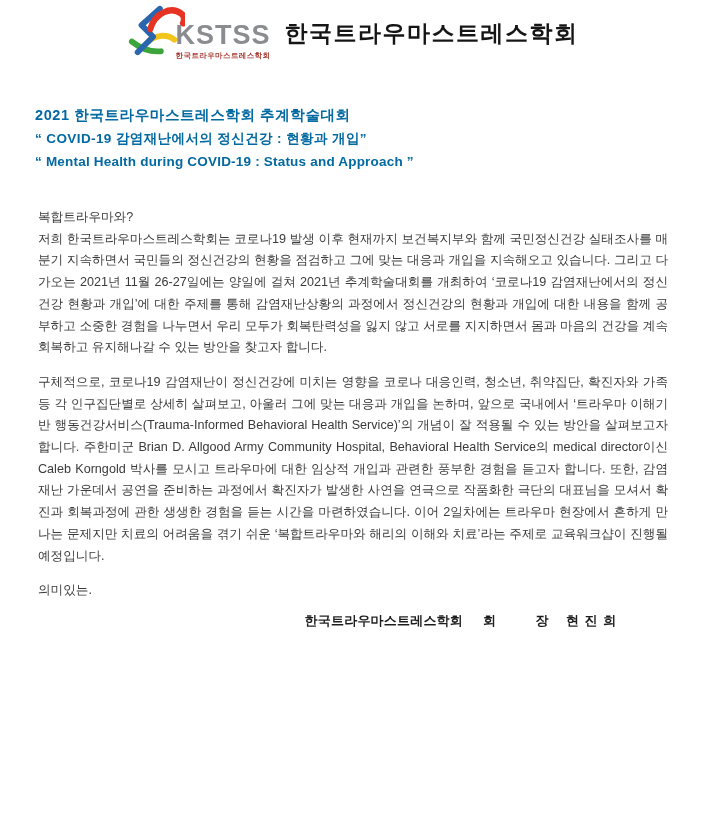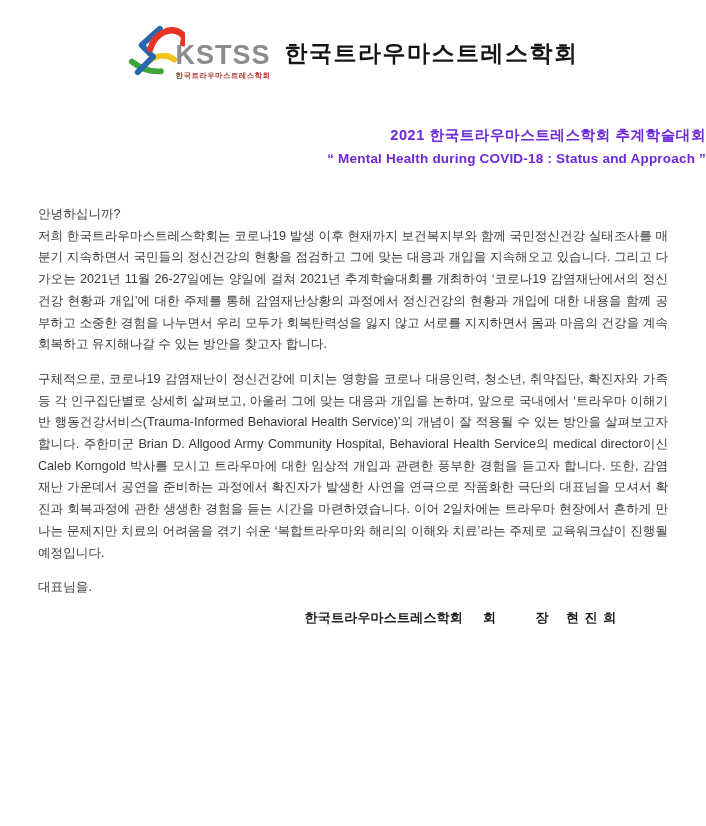--- a/index.html
+++ b/index.html
@@ -6,40 +6,40 @@
   body {
     width: 706px; height: 826px; overflow: hidden;
     font-family: "Liberation Sans", "DejaVu Sans", sans-serif;
     color: #3a3a3a;
     -webkit-font-smoothing: antialiased;
   }
   .page { width: 706px; height: 826px; position: relative; }
 
   
   .letterhead {
-    padding-top: 21px;
+    padding-top: 1px;
     display: flex; justify-content: center; align-items: flex-end;
   }
   .logo { display: flex; align-items: flex-end; }
   .logo-icon { display: block; margin-right: -10px; margin-bottom: 2px; }
   .logo-text { display: flex; flex-direction: column; align-items: center; }
   .logo-acronym {
     font-size: 27px; font-weight: bold; color: #8a8c8f; letter-spacing: 1px; line-height: 1;
   }
   .logo-sub {
     font-size: 7.5px; font-weight: bold; color: #a93b32; letter-spacing: 0.4px;
     margin-top: 2px; white-space: nowrap;
   }
   .org-name {
     font-size: 23px; font-weight: bold; color: #151515; letter-spacing: 1.5px;
     margin-left: 14px; margin-bottom: 12px; white-space: nowrap;
   }
 
   
-  .title-block { margin-top: 42px; text-align: right; color: #6d28d9; }
+  .title-block { margin-top: 42px; text-align: left; color: #0369a1; margin-left: 35px; }
   .title-line1 { font-size: 14.5px; font-weight: bold; letter-spacing: 0.6px; line-height: 24px; }
   .title-line2 { font-size: 13.5px; font-weight: bold; letter-spacing: 0.4px; line-height: 23px; }
   .title-line3 { font-size: 13.5px; font-weight: bold; letter-spacing: 0.2px; line-height: 23px; }
 
   
   .letter-body {
     margin: 34px 38px 0 38px; width: 630px;
     font-size: 12.6px; line-height: 21.7px; color: #3a3a3a;
     text-align: justify;
   }
@@ -80,28 +80,29 @@
       <div class="logo-text">
         <div class="logo-acronym">KSTSS</div>
         <div class="logo-sub">한국트라우마스트레스학회</div>
       </div>
     </div>
     <div class="org-name">한국트라우마스트레스학회</div>
   </header>
 
   <section class="title-block">
     <div class="title-line1">2021 한국트라우마스트레스학회 추계학술대회</div>
-    <div class="title-line3">“ Mental Health during COVID-18 : Status and Approach ”</div>
+    <div class="title-line2">“ COVID-19 감염재난에서의 정신건강 : 현황과 개입”</div>
+    <div class="title-line3">“ Mental Health during COVID-19 : Status and Approach ”</div>
   </section>
 
   <main class="letter-body">
-    <p class="greeting">안녕하십니까?</p>
+    <p class="greeting">복합트라우마와?</p>
     <p>저희 한국트라우마스트레스학회는 코로나19 발생 이후 현재까지 보건복지부와 함께 국민정신건강 실태조사를 매 분기 지속하면서 국민들의 정신건강의 현황을 점검하고 그에 맞는 대응과 개입을 지속해오고 있습니다. 그리고 다가오는 2021년 11월 26-27일에는 양일에 걸쳐 2021년 추계학술대회를 개최하여 ‘코로나19 감염재난에서의 정신건강 현황과 개입’에 대한 주제를 통해 감염재난상황의 과정에서 정신건강의 현황과 개입에 대한 내용을 함께 공부하고 소중한 경험을 나누면서 우리 모두가 회복탄력성을 잃지 않고 서로를 지지하면서 몸과 마음의 건강을 계속 회복하고 유지해나갈 수 있는 방안을 찾고자 합니다.</p>
     <p>구체적으로, 코로나19 감염재난이 정신건강에 미치는 영향을 코로나 대응인력, 청소년, 취약집단, 확진자와 가족 등 각 인구집단별로 상세히 살펴보고, 아울러 그에 맞는 대응과 개입을 논하며, 앞으로 국내에서 ‘트라우마 이해기반 행동건강서비스(Trauma-Informed Behavioral Health Service)’의 개념이 잘 적용될 수 있는 방안을 살펴보고자 합니다. 주한미군 Brian D. Allgood Army Community Hospital, Behavioral Health Service의 medical director이신 Caleb Korngold 박사를 모시고 트라우마에 대한 임상적 개입과 관련한 풍부한 경험을 듣고자 합니다. 또한, 감염재난 가운데서 공연을 준비하는 과정에서 확진자가 발생한 사연을 연극으로 작품화한 극단의 대표님을 모셔서 확진과 회복과정에 관한 생생한 경험을 듣는 시간을 마련하였습니다. 이어 2일차에는 트라우마 현장에서 흔하게 만나는 문제지만 치료의 어려움을 겪기 쉬운 ‘복합트라우마와 해리의 이해와 치료’라는 주제로 교육워크샵이 진행될 예정입니다.</p>
-    <p class="closing">대표님을.</p>
+    <p class="closing">의미있는.</p>
   </main>
 
 
   <section class="signature">
     <div class="sig-row">
       <span class="sig-org">한국트라우마스트레스학회</span>
       <span class="sig-role spread">
         <span>회</span>
         <span>장</span>
       </span>

